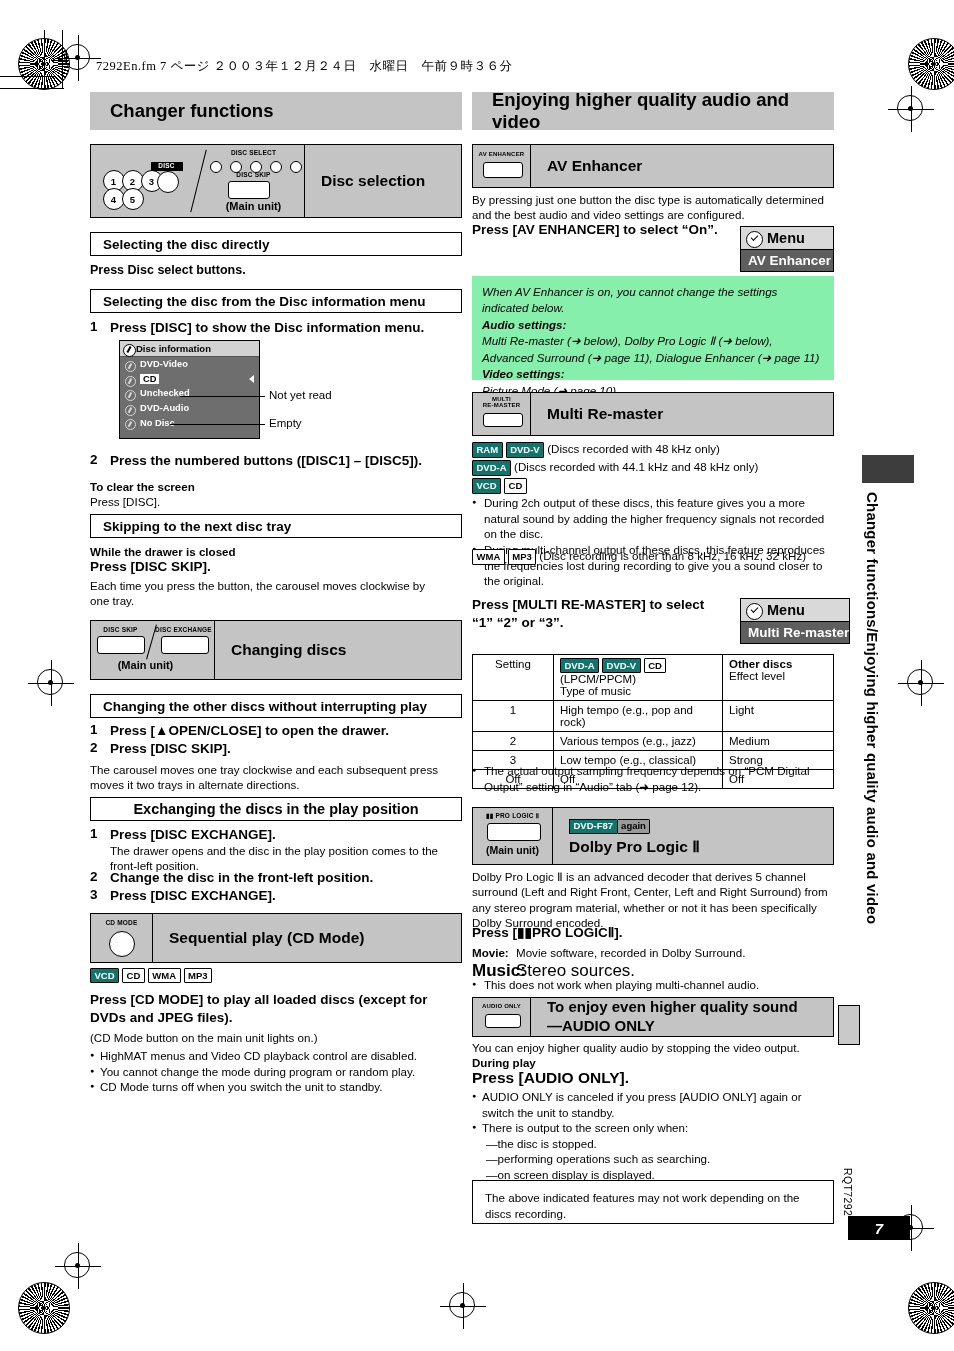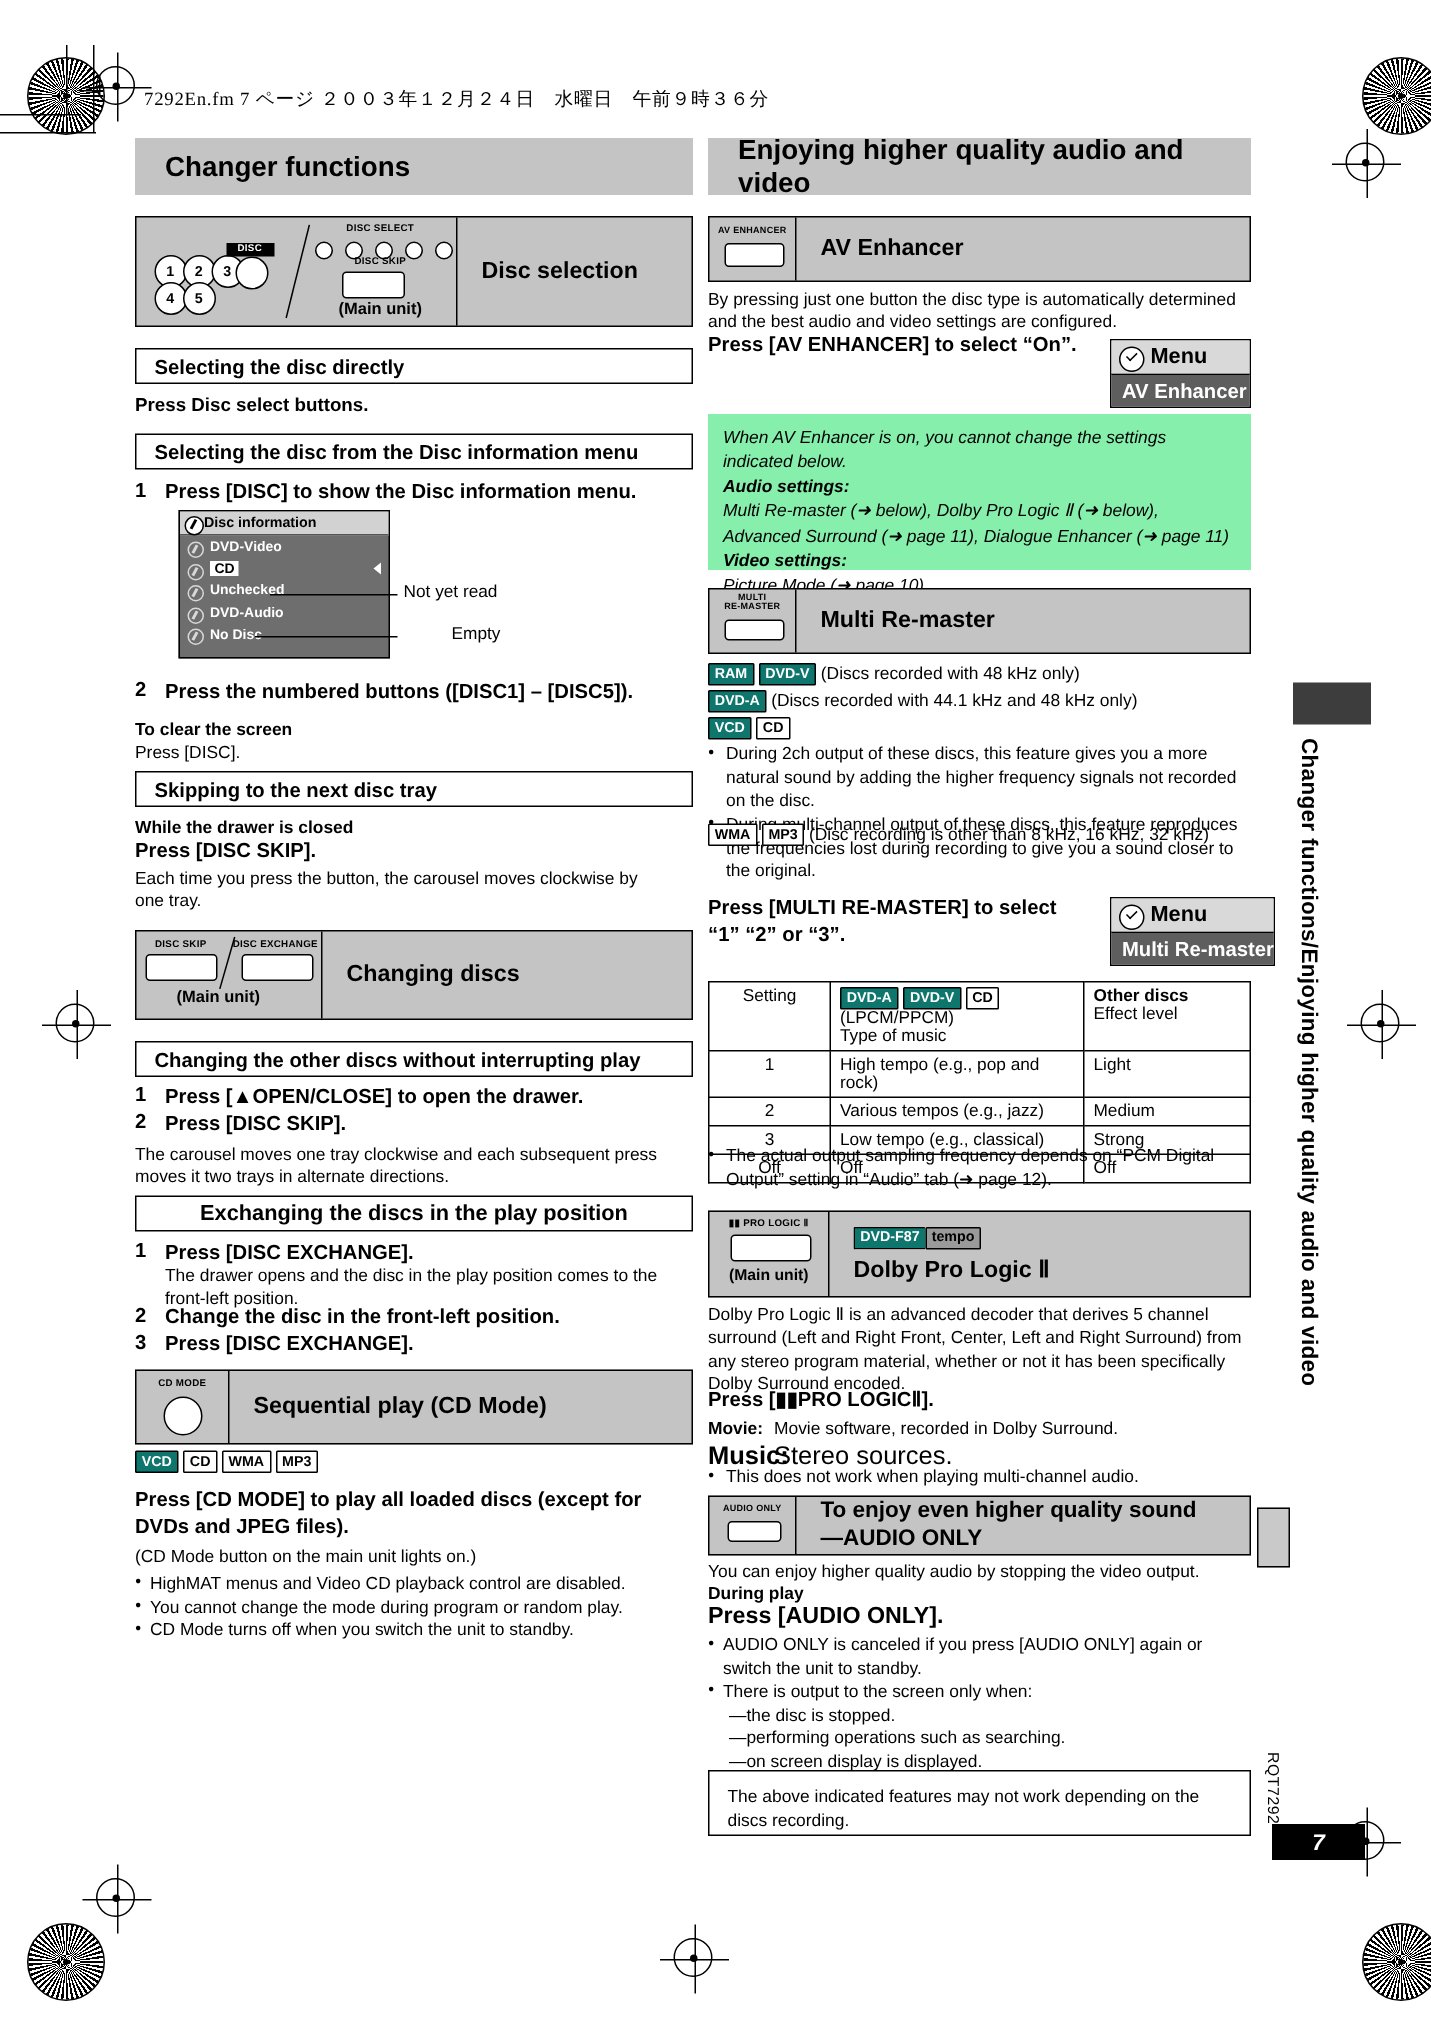--- a/index.html
+++ b/index.html
@@ -256,21 +256,21 @@
       <span>DVD-Audio</span>
     </div>
     <div class="row">
       <span class="dicon"></span>
       <span>No Disc</span>
     </div>
   </div>
   <div class="leader" style="left:180px;top:396px;width:85px;"></div>
   <div class="leadlbl" style="left:269px;top:389px;">Not yet read</div>
   <div class="leader" style="left:170px;top:424px;width:95px;"></div>
-  <div class="leadlbl" style="left:269px;top:417px;margin-left:32px;">Empty</div>
+  <div class="leadlbl" style="left:269px;top:417px;">Empty</div>
 
   <div class="num" style="left:90px;top:452px;">2</div>
   <div class="txt big" style="left:110px;top:452px;width:352px;">Press the numbered buttons ([DISC1] – [DISC5]).</div>
 
   <div class="txt b" style="left:90px;top:479px;width:372px;font-size:11.6px;">To clear the screen</div>
   <div class="txt" style="left:90px;top:494px;width:372px;font-size:11.6px;">Press [DISC].</div>
 
   <div class="secbar" style="left:90px;top:514px;width:372px;height:24px;">
     <span>Skipping to the next disc tray</span>
   </div>
@@ -433,21 +433,21 @@
   <div class="featurebox" style="left:472px;top:807px;width:362px;height:58px;">
     <div class="btncell" style="width:80px;">
       <div style="position:relative;width:80px;height:56px;">
         <div class="tinylabel" style="position:absolute;left:1px;top:5px;width:78px;font-size:6.5px;">▮▮ PRO LOGIC Ⅱ</div>
         <div class="btn-rect" style="position:absolute;left:14px;top:15px;width:52px;height:16px;"></div>
         <div class="mainunit" style="position:absolute;left:0px;top:36px;width:80px;font-size:10.5px;">(Main unit)</div>
       </div>
     </div>
     <div class="titlecell" style="flex-direction:column;align-items:flex-start;justify-content:center;">
       <div style="margin-bottom:2px;">
-        <span class="chip inv" style="margin-right:0;border-right:none;">DVD-F87</span><span class="chip" style="background:#9a9a9a;color:#000;">tempo</span>
+        <span class="chip inv" style="margin-right:0;border-right:none;">DVD-F87</span><span class="chip" style="background:#9a9a9a;color:#000;">again</span>
       </div>
       <div style="font-size:15.5px;font-weight:bold;">Dolby Pro Logic Ⅱ</div>
     </div>
   </div>
 
   <div class="txt" style="left:472px;top:869px;width:362px;font-size:11.6px;">Dolby Pro Logic Ⅱ is an advanced decoder that derives 5 channel surround (Left and Right Front, Center, Left and Right Surround) from any stereo program material, whether or not it has been specifically Dolby Surround encoded.</div>
   <div class="txt big" style="left:472px;top:924px;width:362px;">Press [▮▮PRO LOGICⅡ].</div>
 
   <div style="position:absolute;left:472px;top:946px;width:362px;font-size:11.6px;">
     <span style="font-weight:bold;display:inline-block;width:44px;">Movie:</span><span>Movie software, recorded in Dolby Surround.</span>

